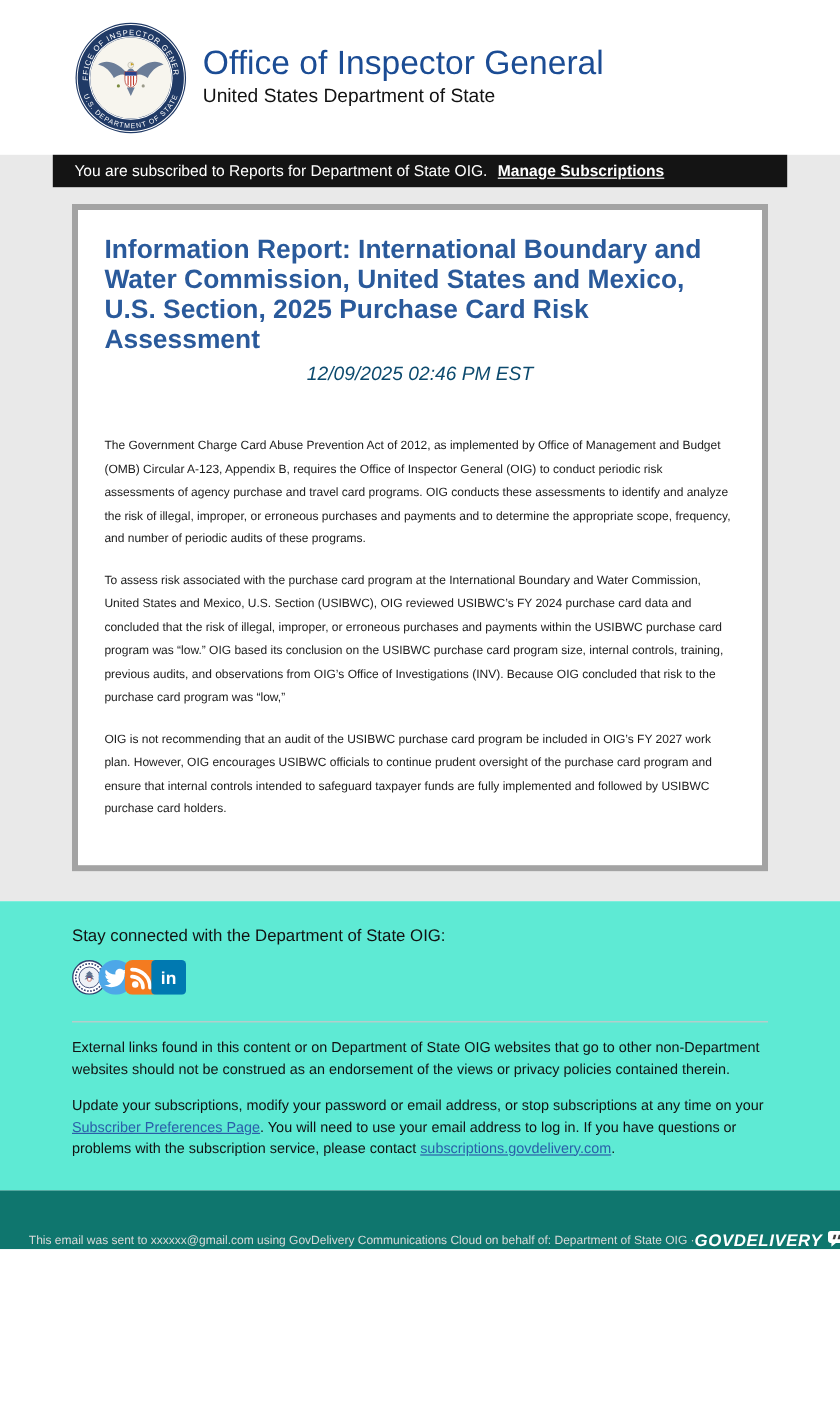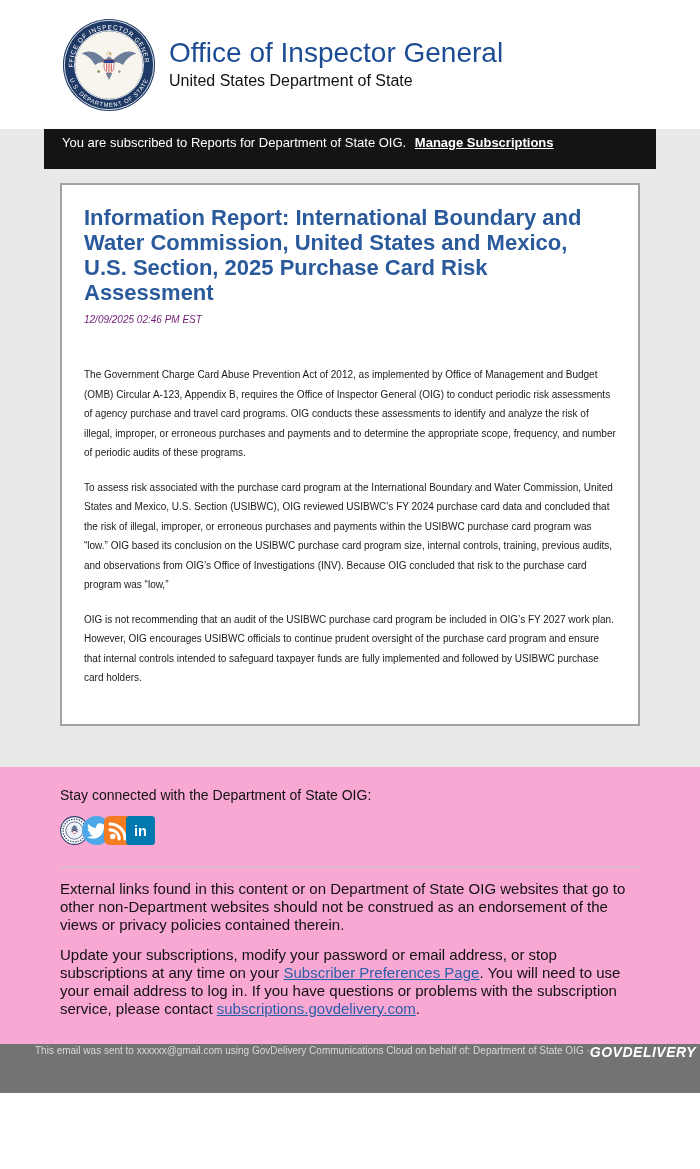--- a/index.html
+++ b/index.html
@@ -24,55 +24,55 @@
   .org-title { font-size:28px; line-height:33px; color:#1b4c94; }
   .org-subtitle { font-size:16px; line-height:24px; color:#121212; }
 
   
   .graywrap { background:#e9e9e9; padding-bottom:25px; }
 
   
   .subbar {
     width:612px; margin:0 auto;
     background:#141414; color:#ffffff;
-    font-size:13px; height:40px; line-height:27px;
+    font-size:13px; height:27px; line-height:27px;
     padding-left:18px;
     white-space:nowrap; overflow:hidden;
   }
   .subbar a { color:#ffffff; font-weight:bold; text-decoration:underline; margin-left:5px; cursor:pointer; }
 
   
   .card {
-    width:580px; margin:14px auto 16px;
-    background:#ffffff; border:2px solid #a3a3a3;
+    width:580px; margin:14px auto 0;
+    background:#ffffff; border:5px solid #a3a3a3;
     padding:20px 22px 36px;
   }
   .card h1 {
     font-size:22px; line-height:25px;
     font-weight:bold; color:#2a5a9b;
   }
-  .timestamp { margin-top:9px; font-size:10px; font-style:italic; color:#701a75; }
+  .timestamp { margin-top:9px; font-size:16px; font-style:italic; color:#0c4a6e;text-align:center; }
   .card p { margin-top:15px; font-size:10px; line-height:19.5px; color:#1a1a1a; }
   .card p.first { margin-top:40px; }
 
   
-  .connect { background:#f9a8d4; padding:20px 60px 26px; }
+  .connect { background:#5eead4; padding:20px 60px 26px; }
   .connect-label { font-size:14px; color:#111111; }
   .social-row { margin-top:13px; display:flex; align-items:center; gap:8px; }
   .social { width:14px; height:29px; display:block; cursor:pointer; }
   .social svg { width:29px; height:29px; display:block; }
   .connect hr { margin-top:22px; border:none; border-top:1px solid #c9c9c9; }
-  .footnote { margin-top:12px; font-size:15px; line-height:18px; color:#111111; }
+  .footnote { margin-top:12px; font-size:12px; line-height:18px; color:#111111; }
   .footnote a { color:#2a5fa9; text-decoration:underline; cursor:pointer;text-align:right; }
 
   
   .bottombar {
-    height:49px; background:#737373;
-    display:flex; align-items:flex-start; justify-content:space-between;
-    padding:0 22px 0 35px;
+    height:49px; background:#0f766e;
+    display:flex; align-items:flex-end; justify-content:space-between;
+    padding:0 22px 0 24px;
   }
   .sent-info { font-size:10px; line-height:13px; color:#d8d8d8; max-width:560px; }
   .sent-info div { white-space:nowrap; overflow:hidden; }
   .gd-logo {
     flex:0 0 auto; display:flex; align-items:center; gap:4px;
     color:#ffffff; font-style:italic; font-weight:bold;
     font-size:14px; letter-spacing:0.5px;
   }
   .gd-logo svg { width:17px; height:15px; display:block; }
 </style>

